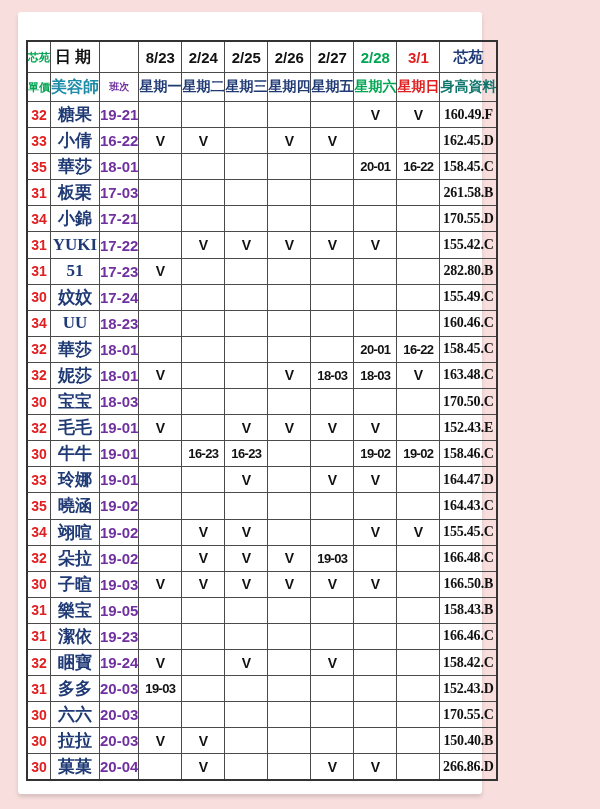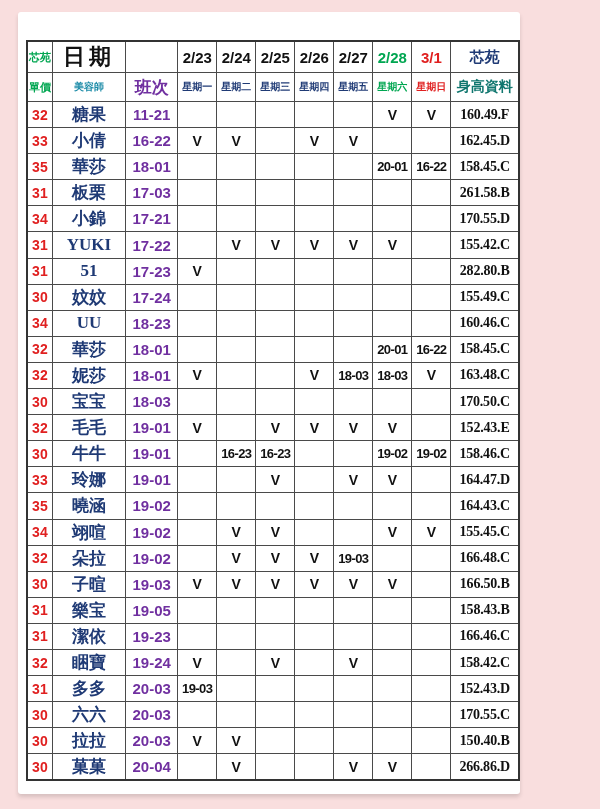--- a/index.html
+++ b/index.html
@@ -2,21 +2,21 @@
 <html style="--pink_bg: #f9dede; --red: #e02020; --navy: #1f3a75; --purple: #7030a0; --green: #00a651; --teal: #1d8ca8;"><head>
 <meta charset="utf-8">
 <style>
   html,body{margin:0;padding:0;}
   body{
     width:600px;height:809px;position:relative;
     background:var(--pink_bg,#f9dede);
     font-family:"Liberation Sans","DejaVu Sans",sans-serif;
   }
   .panel{
-    position:absolute;left:18px;top:12px;width:502px;height:782px;
+    position:absolute;left:18px;top:12px;width:464px;height:782px;
     background:#ffffff;border-radius:3px;
     box-shadow:0 3px 4px rgba(0,0,0,.14);
   }
   table.sched{
     position:absolute;left:8px;top:28px;
     border-collapse:collapse;table-layout:fixed;
   }
   .sched th,.sched td{
     border:1px solid #4a4a4a;padding:0;margin:0;
     text-align:center;vertical-align:middle;
@@ -32,26 +32,26 @@
   thead tr.r-sub th{height:28px;}
   tbody td{height:25.1px;}
   .green{color:var(--green,#00a651);}
   .navy{color:var(--navy,#1f3a75);}
   .purple{color:var(--purple,#7030a0);}
   .red{color:var(--red,#e02020);}
   .teal{color:var(--teal,#1d8ca8);}
   .black{color:#111;}
   .fs-brand{font-size:11px;}
   .fs-date{font-size:15px;}
-  .fs-datebig{font-size:22px;letter-spacing:4px;color:#111;}
-  .fs-week{font-size:10px;}
+  .fs-datebig{font-size:16px;letter-spacing:4px;color:#111;}
+  .fs-week{font-size:14px;}
   .fs-info-h{font-size:14px;color:#0f766e;}
   .fs-brand-r{font-size:15px;}
-  .fs-staff{font-size:10px;}
-  .fs-shift-h{font-size:17px;}
+  .fs-staff{font-size:16px;}
+  .fs-shift-h{font-size:10px;}
   td.price{font-size:14px;color:var(--red,#e02020);margin-top:16px;}
   td.name{font-size:17px;color:var(--navy,#1f3a75);font-family:"Liberation Serif","DejaVu Serif",serif;}
   td.shift{font-size:15px;color:var(--purple,#7030a0);}
   td.day{font-size:14px;color:#111;}
   td.day.code{font-size:13px;letter-spacing:-0.6px;}
   td.info{font-size:14px;color:#111;letter-spacing:-0.2px;font-family:Liberation Serif, serif;}
 </style>
 </head>
 <body style="background: rgb(249, 222, 222);">
 
@@ -68,21 +68,21 @@
         <col class="c-day">
         <col class="c-day">
         <col class="c-day">
         <col class="c-info">
       </colgroup>
     <thead>
       <tr class="r-top" id="row-dates">
         <th class="green fs-brand">芯苑</th>
         <th class="fs-datebig">日期</th>
         <th></th>
-        <th class="fs-date black">2/23</th>
+        <th class="fs-date black">8/23</th>
           <th class="fs-date black">2/24</th>
           <th class="fs-date black">2/25</th>
           <th class="fs-date black">2/26</th>
           <th class="fs-date black">2/27</th>
           <th class="fs-date green">2/28</th>
           <th class="fs-date red">3/1</th>
           <th class="navy fs-brand-r" id="brand-right">芯苑</th>
       </tr>
       <tr class="r-sub" id="row-weekdays">
         <th class="green fs-brand">單價</th>
@@ -95,21 +95,21 @@
           <th class="fs-week navy">星期五</th>
           <th class="fs-week green">星期六</th>
           <th class="fs-week red">星期日</th>
           <th class="fs-info-h" id="info-header">身高資料</th>
       </tr>
     </thead>
     <tbody id="tbody">
         <tr>
           <td class="price">32</td>
           <td class="name">糖果</td>
-          <td class="shift">11-21</td>
+          <td class="shift">19-21</td>
           <td class="day"></td>
           <td class="day"></td>
           <td class="day"></td>
           <td class="day"></td>
           <td class="day"></td>
           <td class="day">V</td>
           <td class="day">V</td>
           <td class="info">160.49.F</td>
         </tr>
         <tr>

